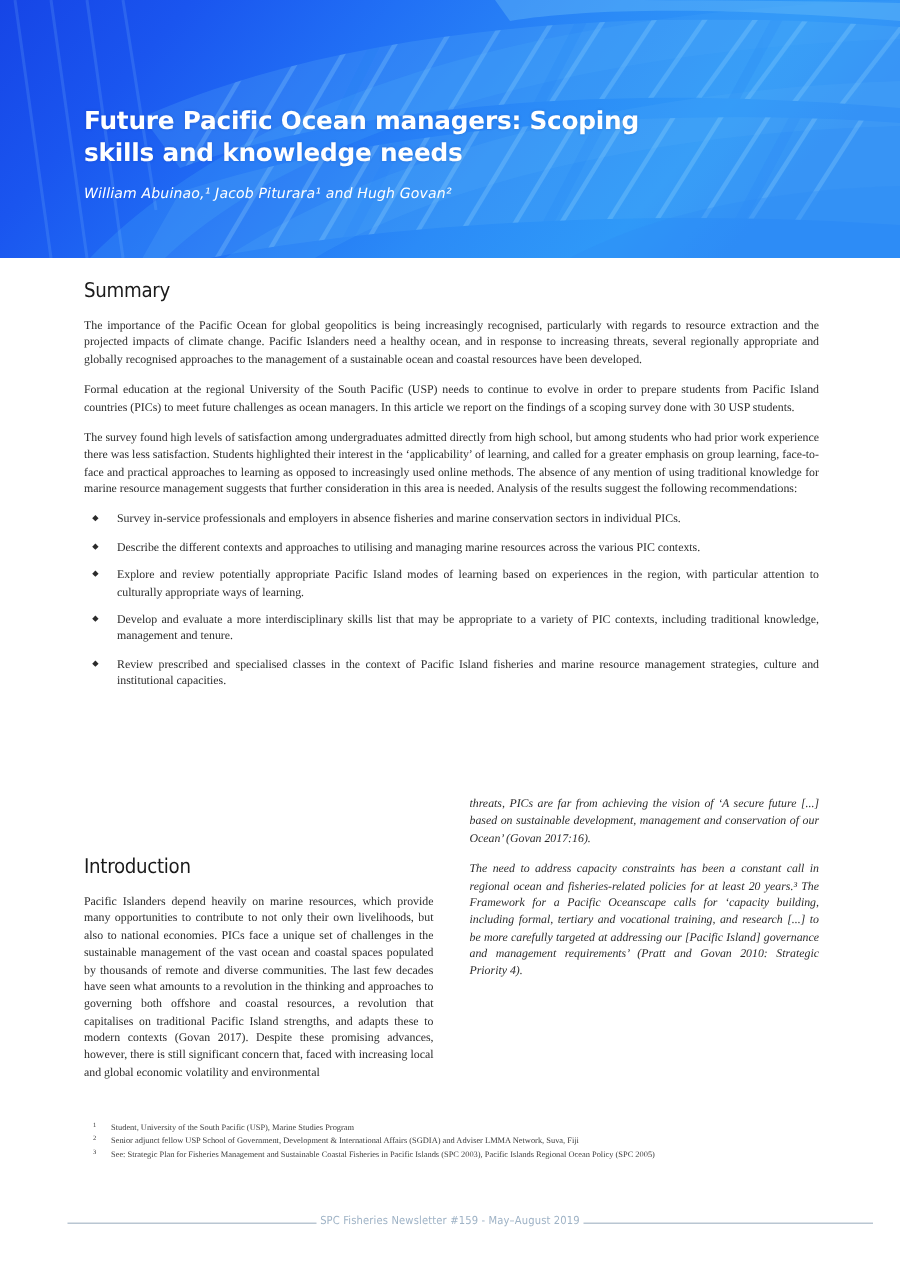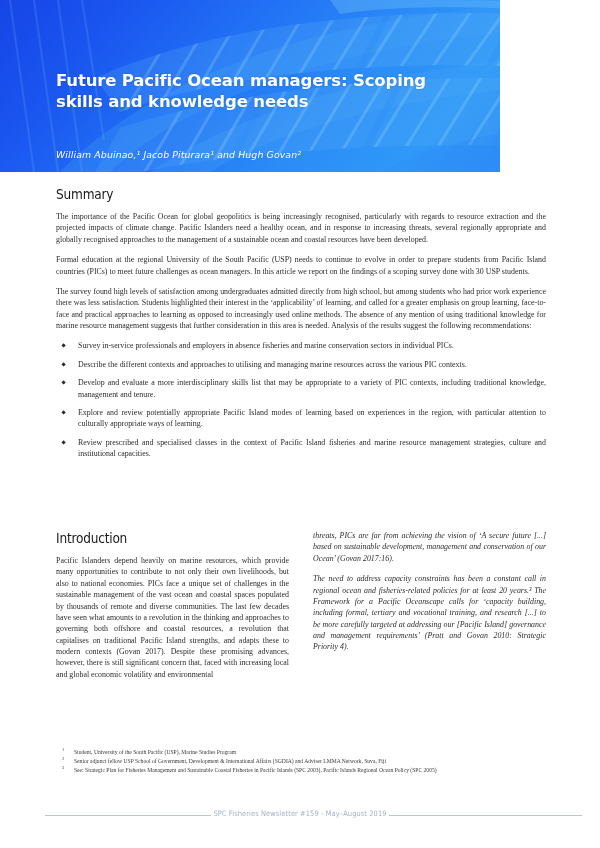--- a/index.html
+++ b/index.html
@@ -12,21 +12,21 @@
     background: #ffffff;
     font-family: "Liberation Serif", serif;
     overflow: hidden;
     position: relative;
   }
 
   
   .banner {
     position: absolute;
     left: 0; top: 0;
-    width: 500px;
+    width: 600px;
     height: 172px;
     overflow: hidden;
     background: linear-gradient(100deg,
         #1748e8 0%,
         #1b56f0 18%,
         #1f6cf5 38%,
         #2a86f7 58%,
         #2f97f8 76%,
         #2f8df6 100%);
     text-decoration: underline;
@@ -46,21 +46,21 @@
     font-weight: bold;
     font-size: 16.5px;
     line-height: 1.30;
     letter-spacing: -0.15px;
     z-index: 5;
     text-shadow: 0 0 2px rgba(10,40,140,0.25);
   }
   .banner-authors {
     position: absolute;
     left: 56px;
-    top: 149px;
+    top: 124px;
     color: #ffffff;
     font-family: "DejaVu Sans", sans-serif;
     font-style: italic;
     font-size: 9.4px;
     letter-spacing: 0.1px;
     z-index: 5;
   }
 
   
   .page {
@@ -131,21 +131,21 @@
     position: absolute;
     left: 56px;
     top: 358px;
     width: 490px;
   }
   .col {
     position: absolute;
     top: 0;
     width: 233px;
   }
-  .col-left  { left: 0; }
+  .col-left  { left: 0; margin-top: 40px; }
   .col-right { left: 257px; font-style: italic; }
 
   
   .footnotes {
     position: absolute;
     left: 56px;
     top: 576px;
     width: 500px;
   }
   .footnote {
@@ -304,22 +304,22 @@
   <div class="content">
     <h2 class="section-head">Summary</h2>
 
     <p class="body">The importance of the Pacific Ocean for global geopolitics is being increasingly recognised, particularly with regards to resource extraction and the projected impacts of climate change. Pacific Islanders need a healthy ocean, and in response to increasing threats, several regionally appropriate and globally recognised approaches to the management of a sustainable ocean and coastal resources have been developed.</p>
     <p class="body">Formal education at the regional University of the South Pacific (USP) needs to continue to evolve in order to prepare students from Pacific Island countries (PICs) to meet future challenges as ocean managers. In this article we report on the findings of a scoping survey done with 30 USP students.</p>
     <p class="body">The survey found high levels of satisfaction among undergraduates admitted directly from high school, but among students who had prior work experience there was less satisfaction. Students highlighted their interest in the ‘applicability’ of learning, and called for a greater emphasis on group learning, face-to-face and practical approaches to learning as opposed to increasingly used online methods. The absence of any mention of using traditional knowledge for marine resource management suggests that further consideration in this area is needed. Analysis of the results suggest the following recommendations:</p>
 
     <ul class="recs">
       <li>Survey in-service professionals and employers in absence fisheries and marine conservation sectors in individual PICs.</li>
       <li>Describe the different contexts and approaches to utilising and managing marine resources across the various PIC contexts.</li>
+      <li>Explore and review potentially appropriate Pacific Island modes of learning based on experiences in the region, with particular attention to culturally appropriate ways of learning.</li>
       <li>Develop and evaluate a more interdisciplinary skills list that may be appropriate to a variety of PIC contexts, including traditional knowledge, management and tenure.</li>
-      <li>Explore and review potentially appropriate Pacific Island modes of learning based on experiences in the region, with particular attention to culturally appropriate ways of learning.</li>
       <li>Review prescribed and specialised classes in the context of Pacific Island fisheries and marine resource management strategies, culture and institutional capacities.</li>
     </ul>
   </div>
 
   <div class="twocol">
     <div class="col col-left">
       <h2 class="section-head">Introduction</h2>
       <p class="body">Pacific Islanders depend heavily on marine resources, which provide many opportunities to contribute to not only their own livelihoods, but also to national economies. PICs face a unique set of challenges in the sustainable management of the vast ocean and coastal spaces populated by thousands of remote and diverse communities. The last few decades have seen what amounts to a revolution in the thinking and approaches to governing both offshore and coastal resources, a revolution that capitalises on traditional Pacific Island strengths, and adapts these to modern contexts (Govan 2017). Despite these promising advances, however, there is still significant concern that, faced with increasing local and global economic volatility and environmental</p>
     </div>
     <div class="col col-right">

